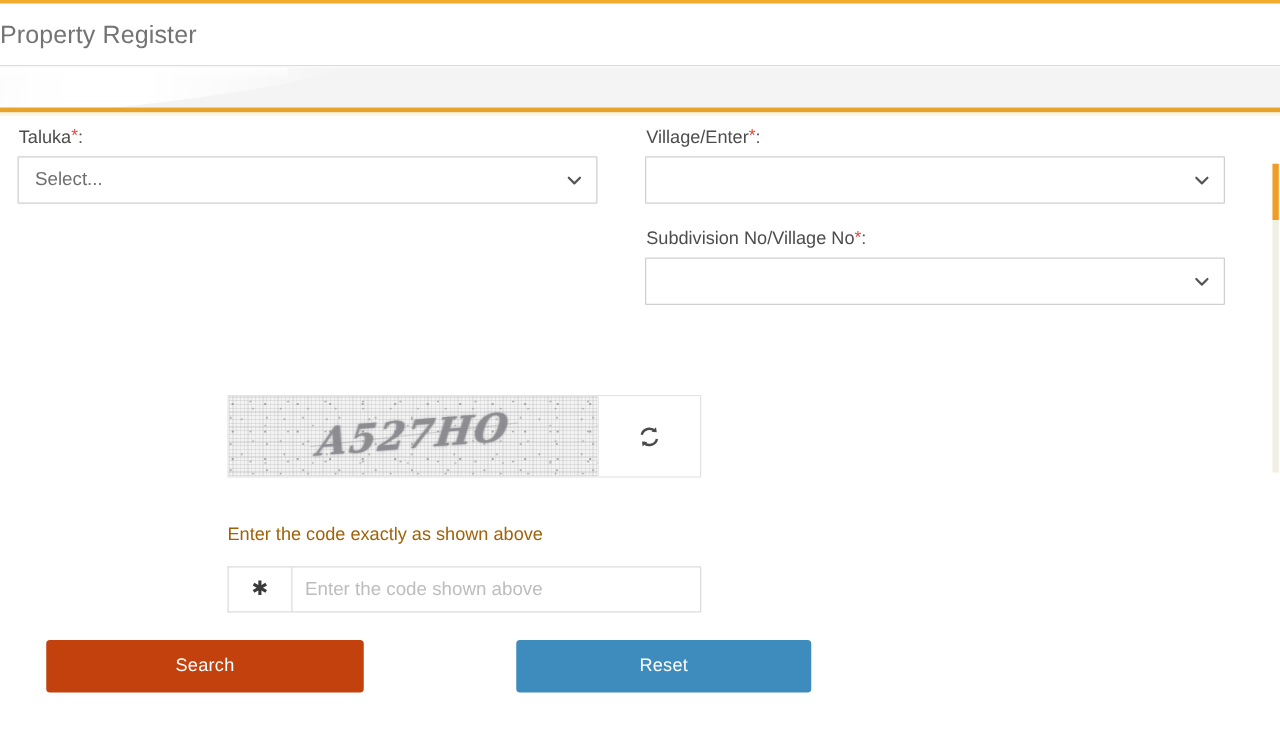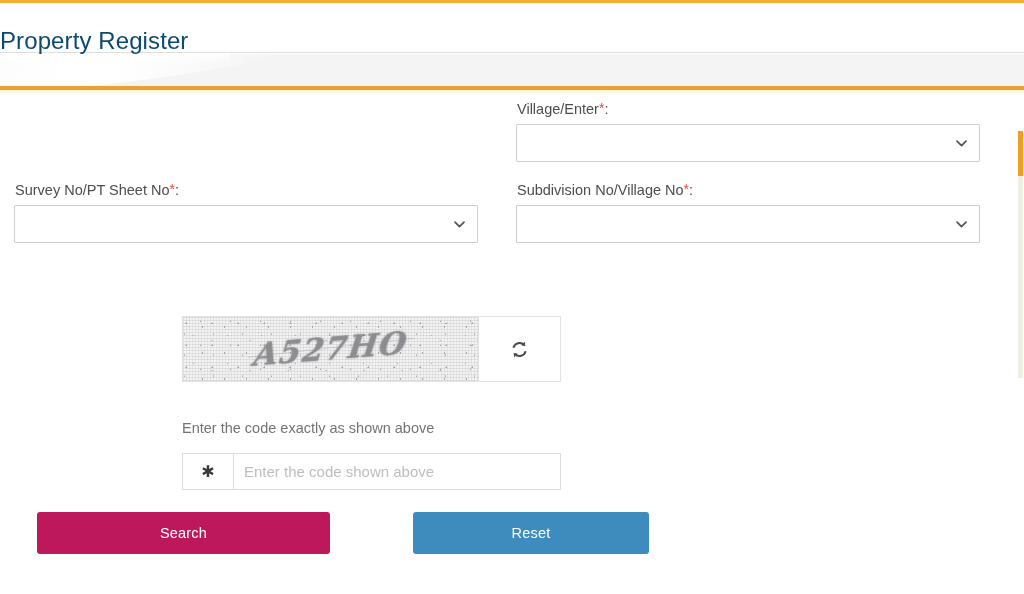--- a/index.html
+++ b/index.html
@@ -30,26 +30,25 @@
   .header {
     position: absolute;
     left: 0; top: 3px;
     width: 1024px; height: 50px;
     background: #ffffff;
     border-bottom: 1px solid #dddddd;
   }
   .page-title {
     position: absolute;
     left: 0px; top: 14px;
-    font-size: 24px;
+    font-size: 20px;
     font-weight: 400;
-    color: #0c4a6e;
+    color: #737373;
     letter-spacing: .1px;
     white-space: nowrap;
-    margin-top: 10px;
   }
 
   
   .subband {
     position: absolute;
     left: 0; top: 54px;
     width: 1024px; height: 32px;
     background: #f4f4f5;
     overflow: hidden;
   }
@@ -231,21 +230,21 @@
     align-items: center;
     justify-content: center;
     cursor: pointer;
   }
   .captcha-refresh svg { display: block; }
 
   .captcha-hint {
     position: absolute;
     left: 0px; top: 104px;
     font-size: 14.5px;
-    color: #737373;
+    color: #a16207;
     white-space: nowrap;
   }
 
   .captcha-input-row {
     position: absolute;
     left: 0px; top: 137px;
     display: flex;
     width: 379px;
     height: 37px;
   }
@@ -287,21 +286,21 @@
     top: 0;
     height: 42px;
     border: none;
     border-radius: 3px;
     color: #ffffff;
     font-size: 14.5px;
     font-family: "Liberation Sans", sans-serif;
     cursor: pointer;
     letter-spacing: .2px;
   }
-  .btn-search { left: 37px;  width: 293px; background: #be185d; }
+  .btn-search { left: 37px;  width: 254px; background: #c2410c; }
   .btn-reset  { left: 413px; width: 236px; background: #3d8cbd; }
 </style>
 </head>
 <body>
 
 <div class="page">
 
   <div class="top-accent"></div>
 
   <div class="header">
@@ -311,45 +310,45 @@
   <div class="subband"></div>
   <div class="band-accent"></div>
   <div class="band-accent-soft"></div>
 
   <div class="edge-strip"></div>
   <div class="edge-strip-thumb"></div>
 
   <div class="form">
 
     <div class="row">
+      <div class="field left">
+        <span class="flabel"><span>Taluka</span><span class="req">*</span><span>:</span></span>
+        <div class="select-wrap">
+          <div class="select-box">Select...</div>
+          <span class="chev">
+            <svg width="13" height="13" viewBox="0 0 13 13">
+                <path d="M2 4.2 L6.5 8.7 L11 4.2" fill="none" stroke="#555" stroke-width="1.7" stroke-linecap="round" stroke-linejoin="round"></path>
+              </svg>
+          </span>
+        </div>
+      </div>
       <div class="field right">
         <span class="flabel"><span>Village/Enter</span><span class="req">*</span><span>:</span></span>
         <div class="select-wrap">
           <div class="select-box empty"></div>
           <span class="chev">
             <svg width="13" height="13" viewBox="0 0 13 13">
                 <path d="M2 4.2 L6.5 8.7 L11 4.2" fill="none" stroke="#555" stroke-width="1.7" stroke-linecap="round" stroke-linejoin="round"></path>
               </svg>
           </span>
         </div>
       </div>
     </div>
 
     <div class="row">
-      <div class="field left">
-        <span class="flabel"><span>Survey No/PT Sheet No</span><span class="req">*</span><span>:</span></span>
-        <div class="select-wrap">
-          <div class="select-box empty"></div>
-          <span class="chev">
-            <svg width="13" height="13" viewBox="0 0 13 13">
-                <path d="M2 4.2 L6.5 8.7 L11 4.2" fill="none" stroke="#555" stroke-width="1.7" stroke-linecap="round" stroke-linejoin="round"></path>
-              </svg>
-          </span>
-        </div>
-      </div>
       <div class="field right">
         <span class="flabel"><span>Subdivision No/Village No</span><span class="req">*</span><span>:</span></span>
         <div class="select-wrap">
           <div class="select-box empty"></div>
           <span class="chev">
             <svg width="13" height="13" viewBox="0 0 13 13">
                 <path d="M2 4.2 L6.5 8.7 L11 4.2" fill="none" stroke="#555" stroke-width="1.7" stroke-linecap="round" stroke-linejoin="round"></path>
               </svg>
           </span>
         </div>

